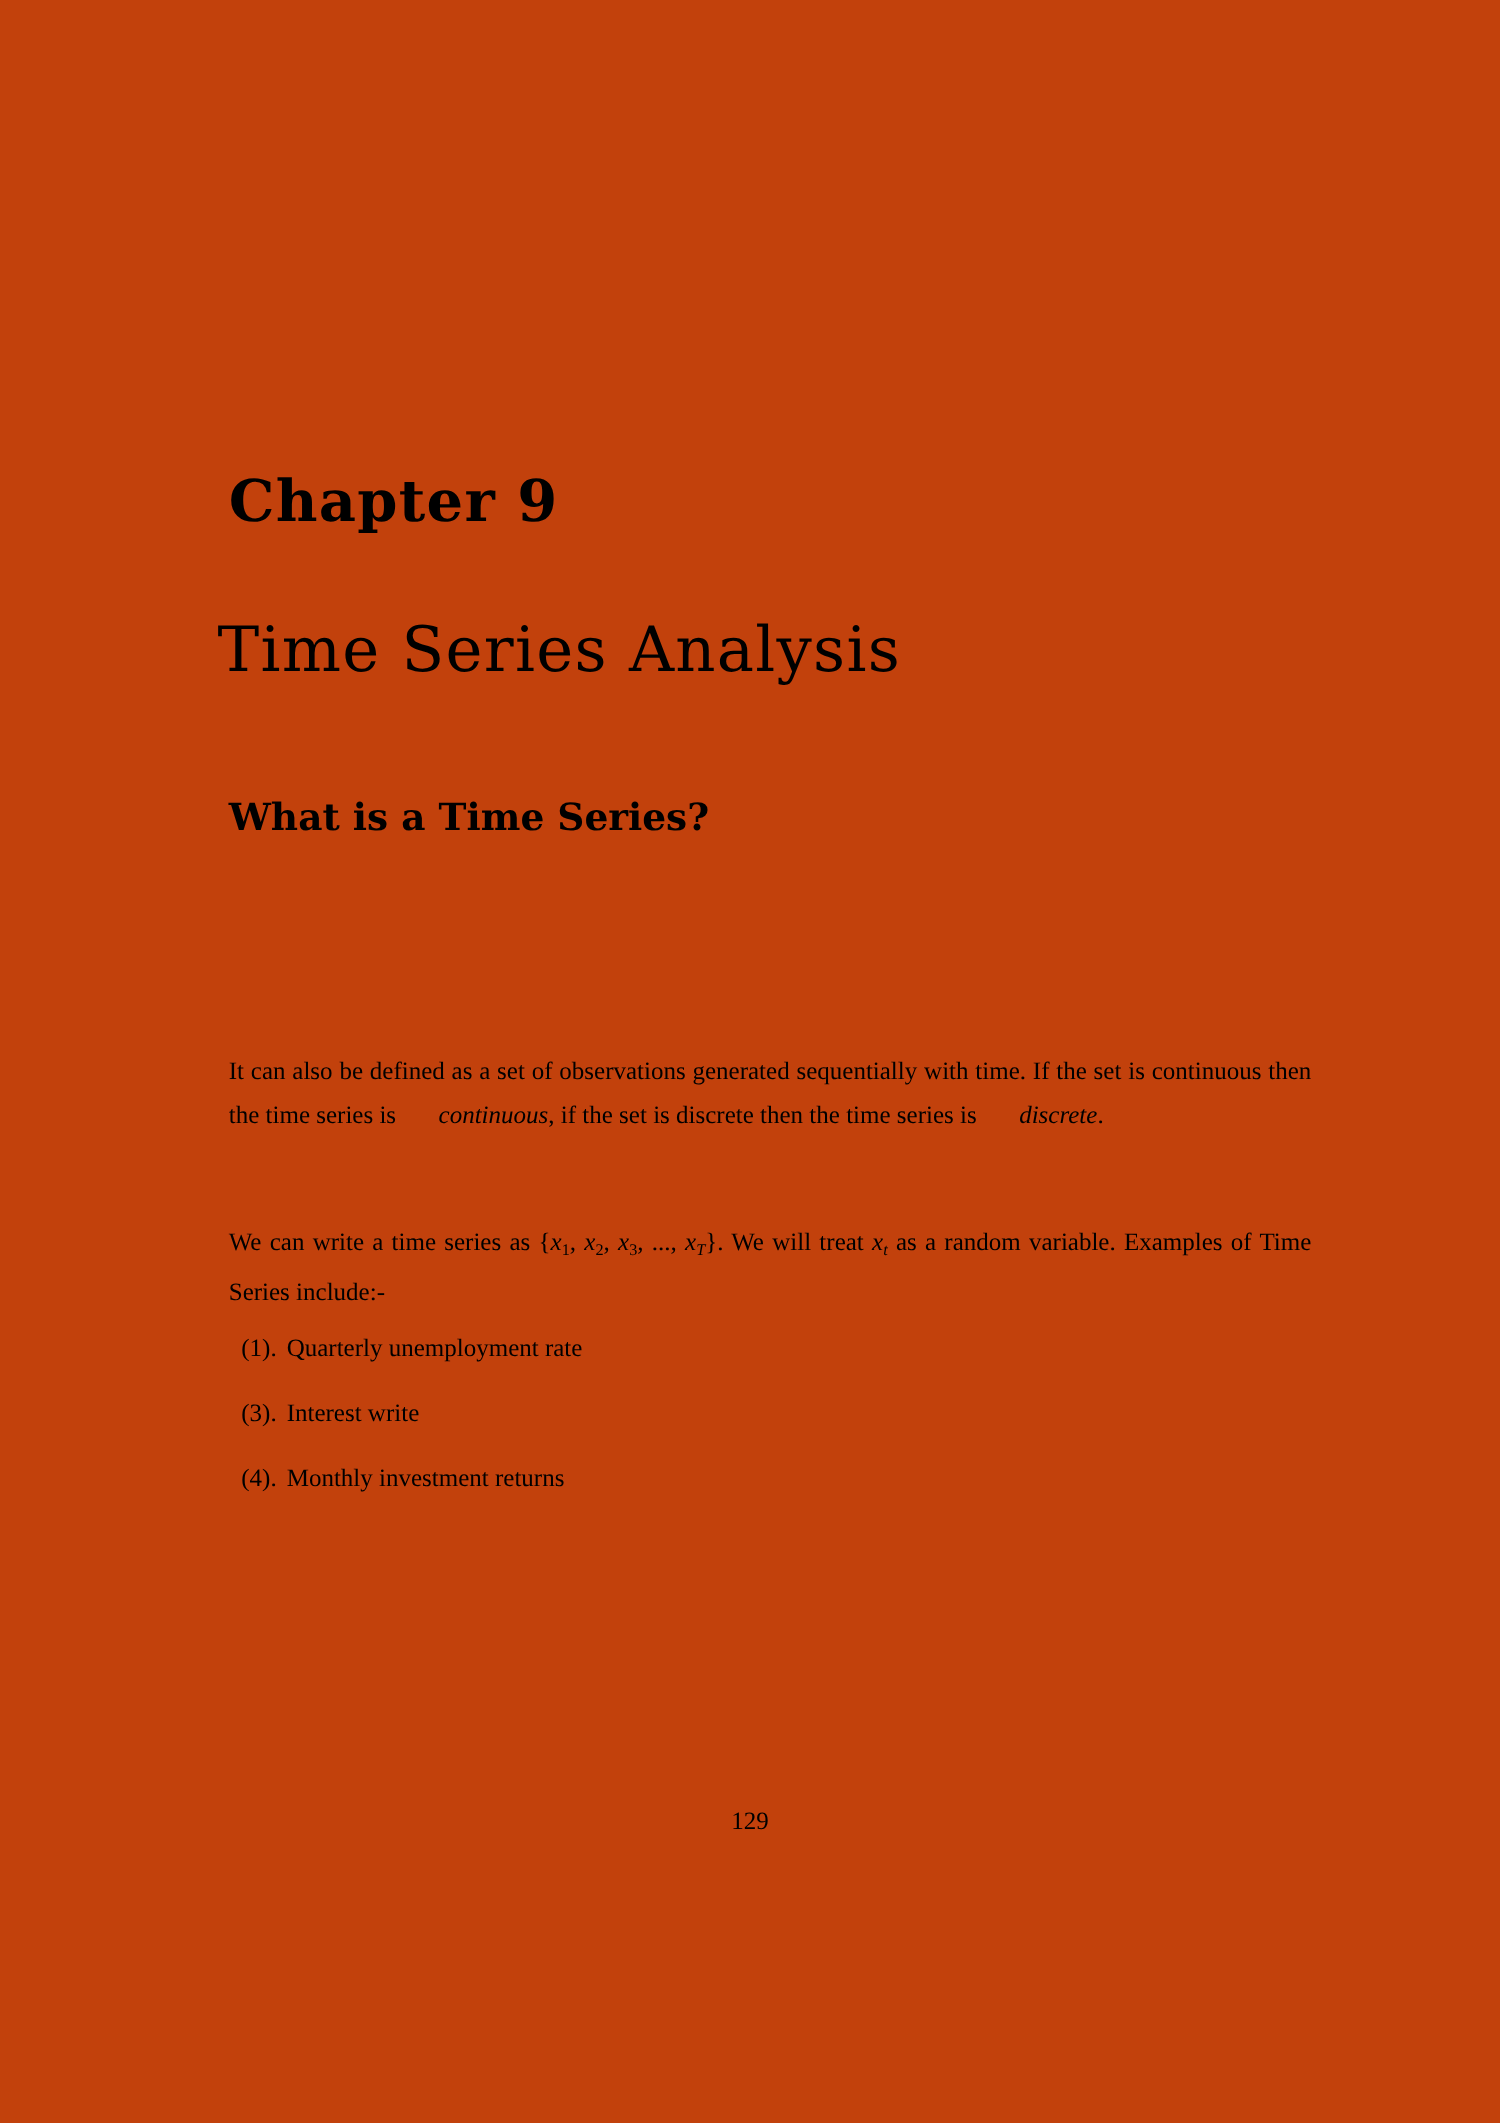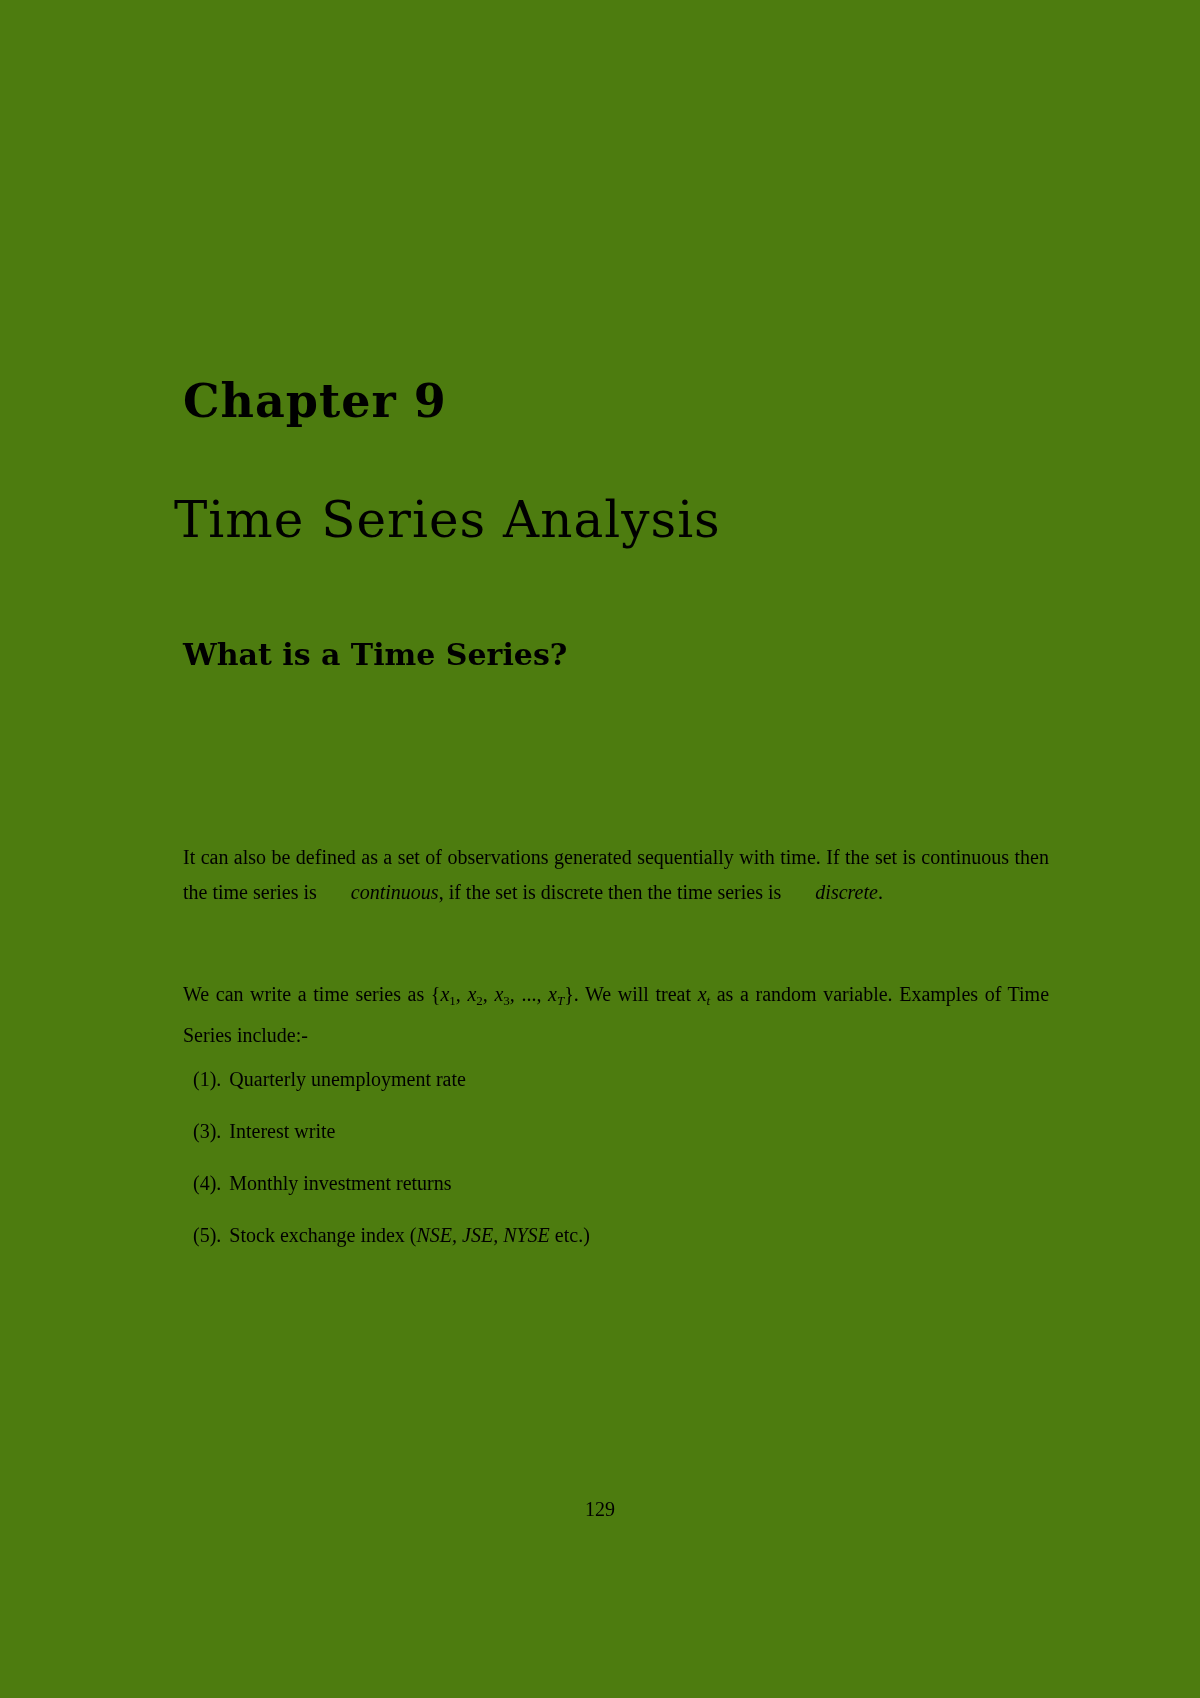--- a/index.html
+++ b/index.html
@@ -14,21 +14,21 @@
       overflow: hidden;
       font-family: "DejaVu Serif", "Liberation Serif", serif;
       color: #000000;
     }
     .page {
       position: absolute;
       left: 0;
       top: 0;
       width: 1200px;
       height: 1698px;
-      background: #4d7c0f;
+      background: #c2410c;
     }
     .chapter-label {
       position: absolute;
       left: 183px;
       top: 378px;
       font-size: 46px;
       font-weight: bold;
       letter-spacing: 1px;
       line-height: 1;
     }
@@ -91,21 +91,21 @@
       line-height: 35px;
     }
     .item-index {
       display: inline-block;
       margin-right: 8px;
     }
     .page-number {
       position: absolute;
       left: 0;
       width: 1200px;
-      top: 1498px;
+      top: 1446px;
       text-align: center;
       font-family: "Liberation Serif", "DejaVu Serif", serif;
       font-size: 20px;
     }
   </style>
 </head>
 <body>
 
 <div class="page">
 
@@ -126,20 +126,17 @@
   <ul class="example-list">
     <li>
       <span class="item-index">(1).</span><span>Quarterly unemployment rate</span>
     </li>
     <li>
       <span class="item-index">(3).</span><span>Interest write</span>
     </li>
     <li>
       <span class="item-index">(4).</span><span>Monthly investment returns</span>
     </li>
-    <li>
-      <span class="item-index">(5).</span><span>Stock exchange index (</span><span class="math">NSE, JSE, NYSE</span><span> etc.)</span>
-    </li>
   </ul>
 
   <div class="page-number">129</div>
 
 </div>
 
 </body></html>

